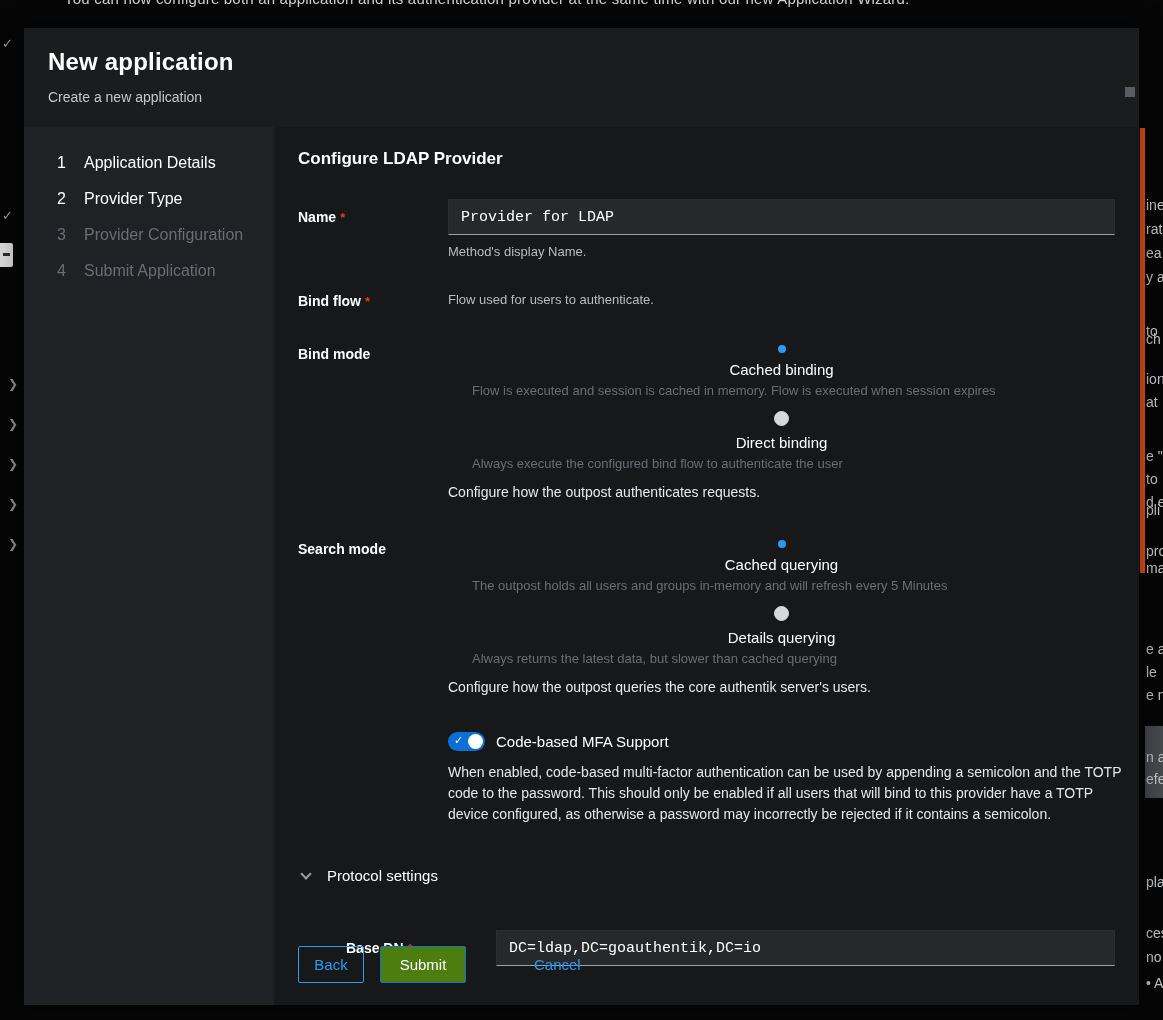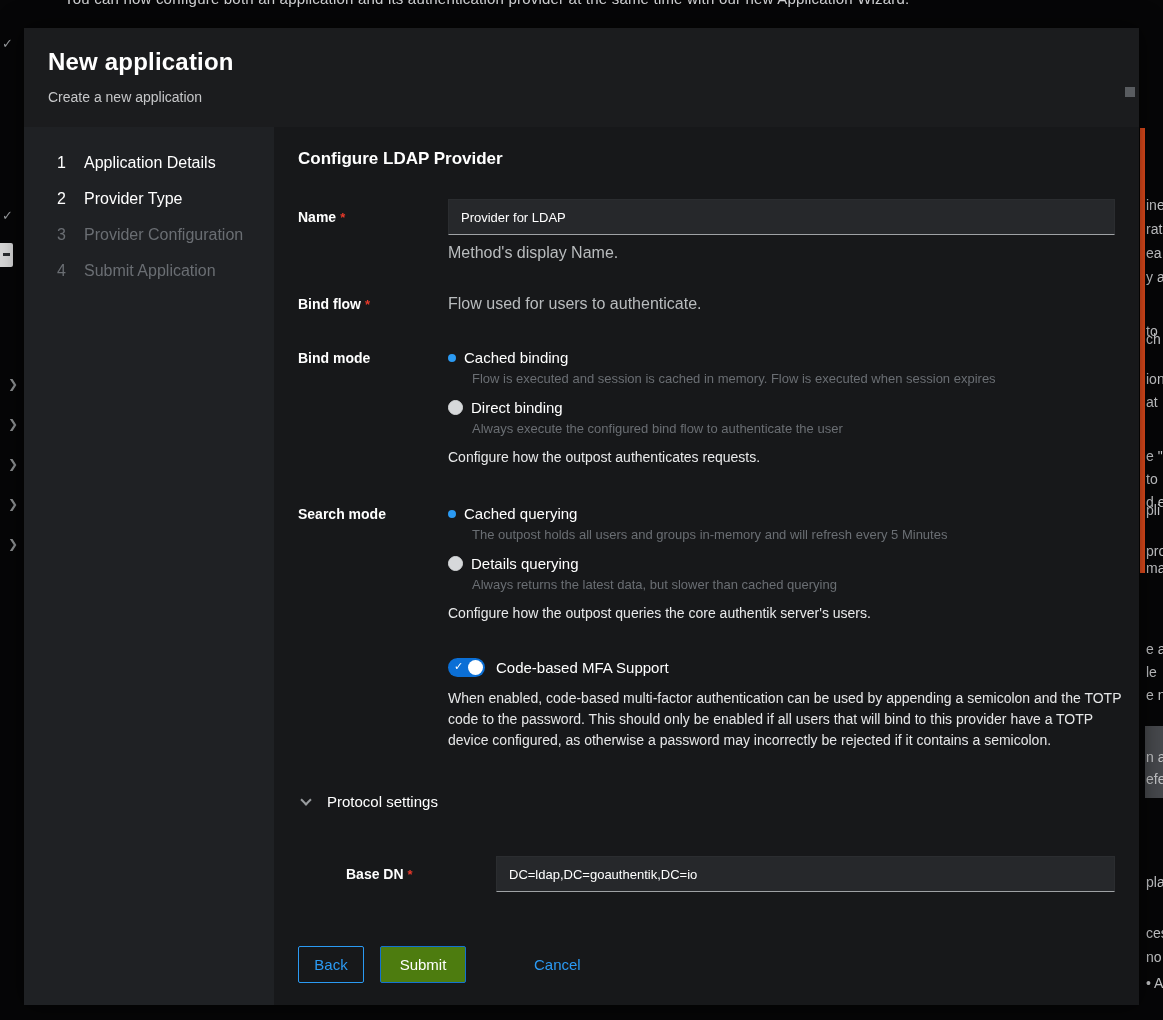--- a/index.html
+++ b/index.html
@@ -66,27 +66,27 @@
 
   .form-row { display:flex; margin-bottom:24px; }
   .label-col { width:150px; flex:none; font-size:14px; font-weight:700; padding-top:10px; color:#fff; }
   .label-col.top { padding-top:1px; }
   .required { color:#e8392a; margin-left:4px; font-size:13px; }
   .control-col { flex:1; min-width:0; }
 
   .text-input {
     display:block; width:100%; height:36px; padding:0 12px;
     background:#26282b; border:1px solid #2b2d30; border-bottom:1px solid #9fa2a5;
-    color:#fff; font-size:13px; font-family:Liberation Sans, sans-serif;
+    color:#fff; font-size:15px; font-family:Liberation Mono, monospace;
     line-height:34px;
   }
   .select-input { background:#212326; border:1px solid #54575b; border-bottom:1px solid #54575b; }
-  .hint { margin-top:9px; font-size:16px; color:#b9bcbe; }
-
-  .radio-row { display:flex; align-items:center; gap:8px; cursor:pointer; }
+  .hint { margin-top:9px; font-size:13px; color:#b9bcbe; }
+
+  .radio-row { display:flex; align-items:center; gap:8px; cursor:pointer;flex-direction:column; }
   .radio { flex:none; border-radius:50%; }
   .radio.checked { width:8px; height:8px; border:4px solid #2b9af3; background:#101214; }
   .radio.unchecked { width:15px; height:15px; background:#d6d8da; border:1px solid #d6d8da; }
   .radio-label { font-size:15px; color:#fff; }
   .radio-desc { margin:5px 0 13px 24px; font-size:13px; color:#6a6e73; }
   .group-help { font-size:14px; color:#e8e9ea; margin-top:2px; }
 
   .switch-row { display:flex; align-items:center; gap:11px; margin:7px 0 11px 0; cursor:pointer; }
   .switch { position:relative; width:37px; height:19px; border-radius:10px; background:#0b6fd6; flex:none; }
   .switch .knob { position:absolute; right:2px; top:2px; width:15px; height:15px; border-radius:50%; background:#fff; }

